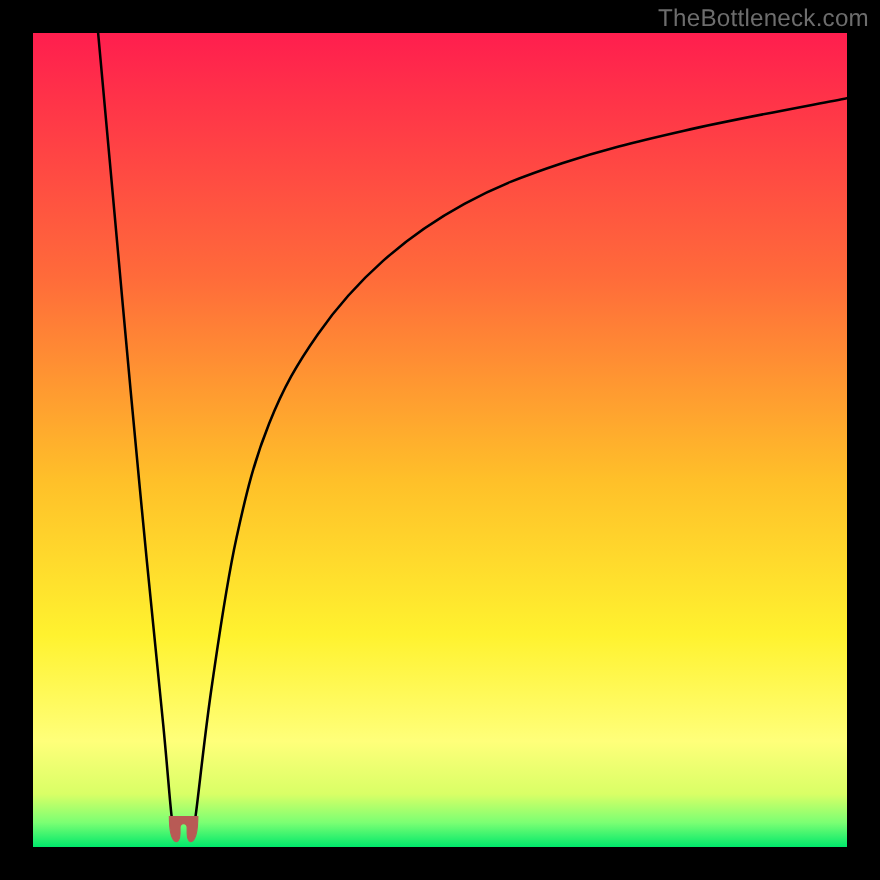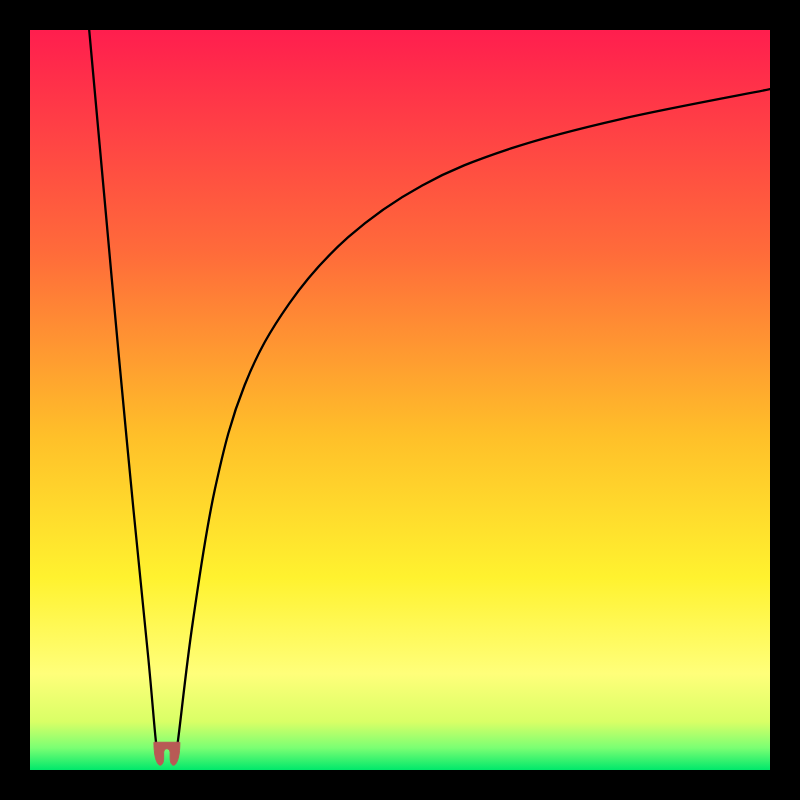--- a/index.html
+++ b/index.html
@@ -34,20 +34,21 @@
     font-weight: 500;
     letter-spacing: 0.2px;
     user-select: none;
   }
   svg { display: block; }
 </style>
 </head>
 <body>
 
 <div class="outer">
+  <div class="watermark">TheBottleneck.com</div>
   <div class="plot-area">
     <svg id="chart-svg" width="740" height="740" viewBox="0 0 740 740" preserveAspectRatio="none">
         <defs>
           <linearGradient id="bg-grad" x1="0" y1="0" x2="0" y2="1">
             <stop offset="0%" stop-color="#ff1e4e"></stop>
             <stop offset="30%" stop-color="#ff6b3a"></stop>
             <stop offset="55.00000000000001%" stop-color="#ffc029"></stop>
             <stop offset="74%" stop-color="#fff22f"></stop>
             <stop offset="87%" stop-color="#ffff7a"></stop>
             <stop offset="93.5%" stop-color="#d9ff66"></stop>

